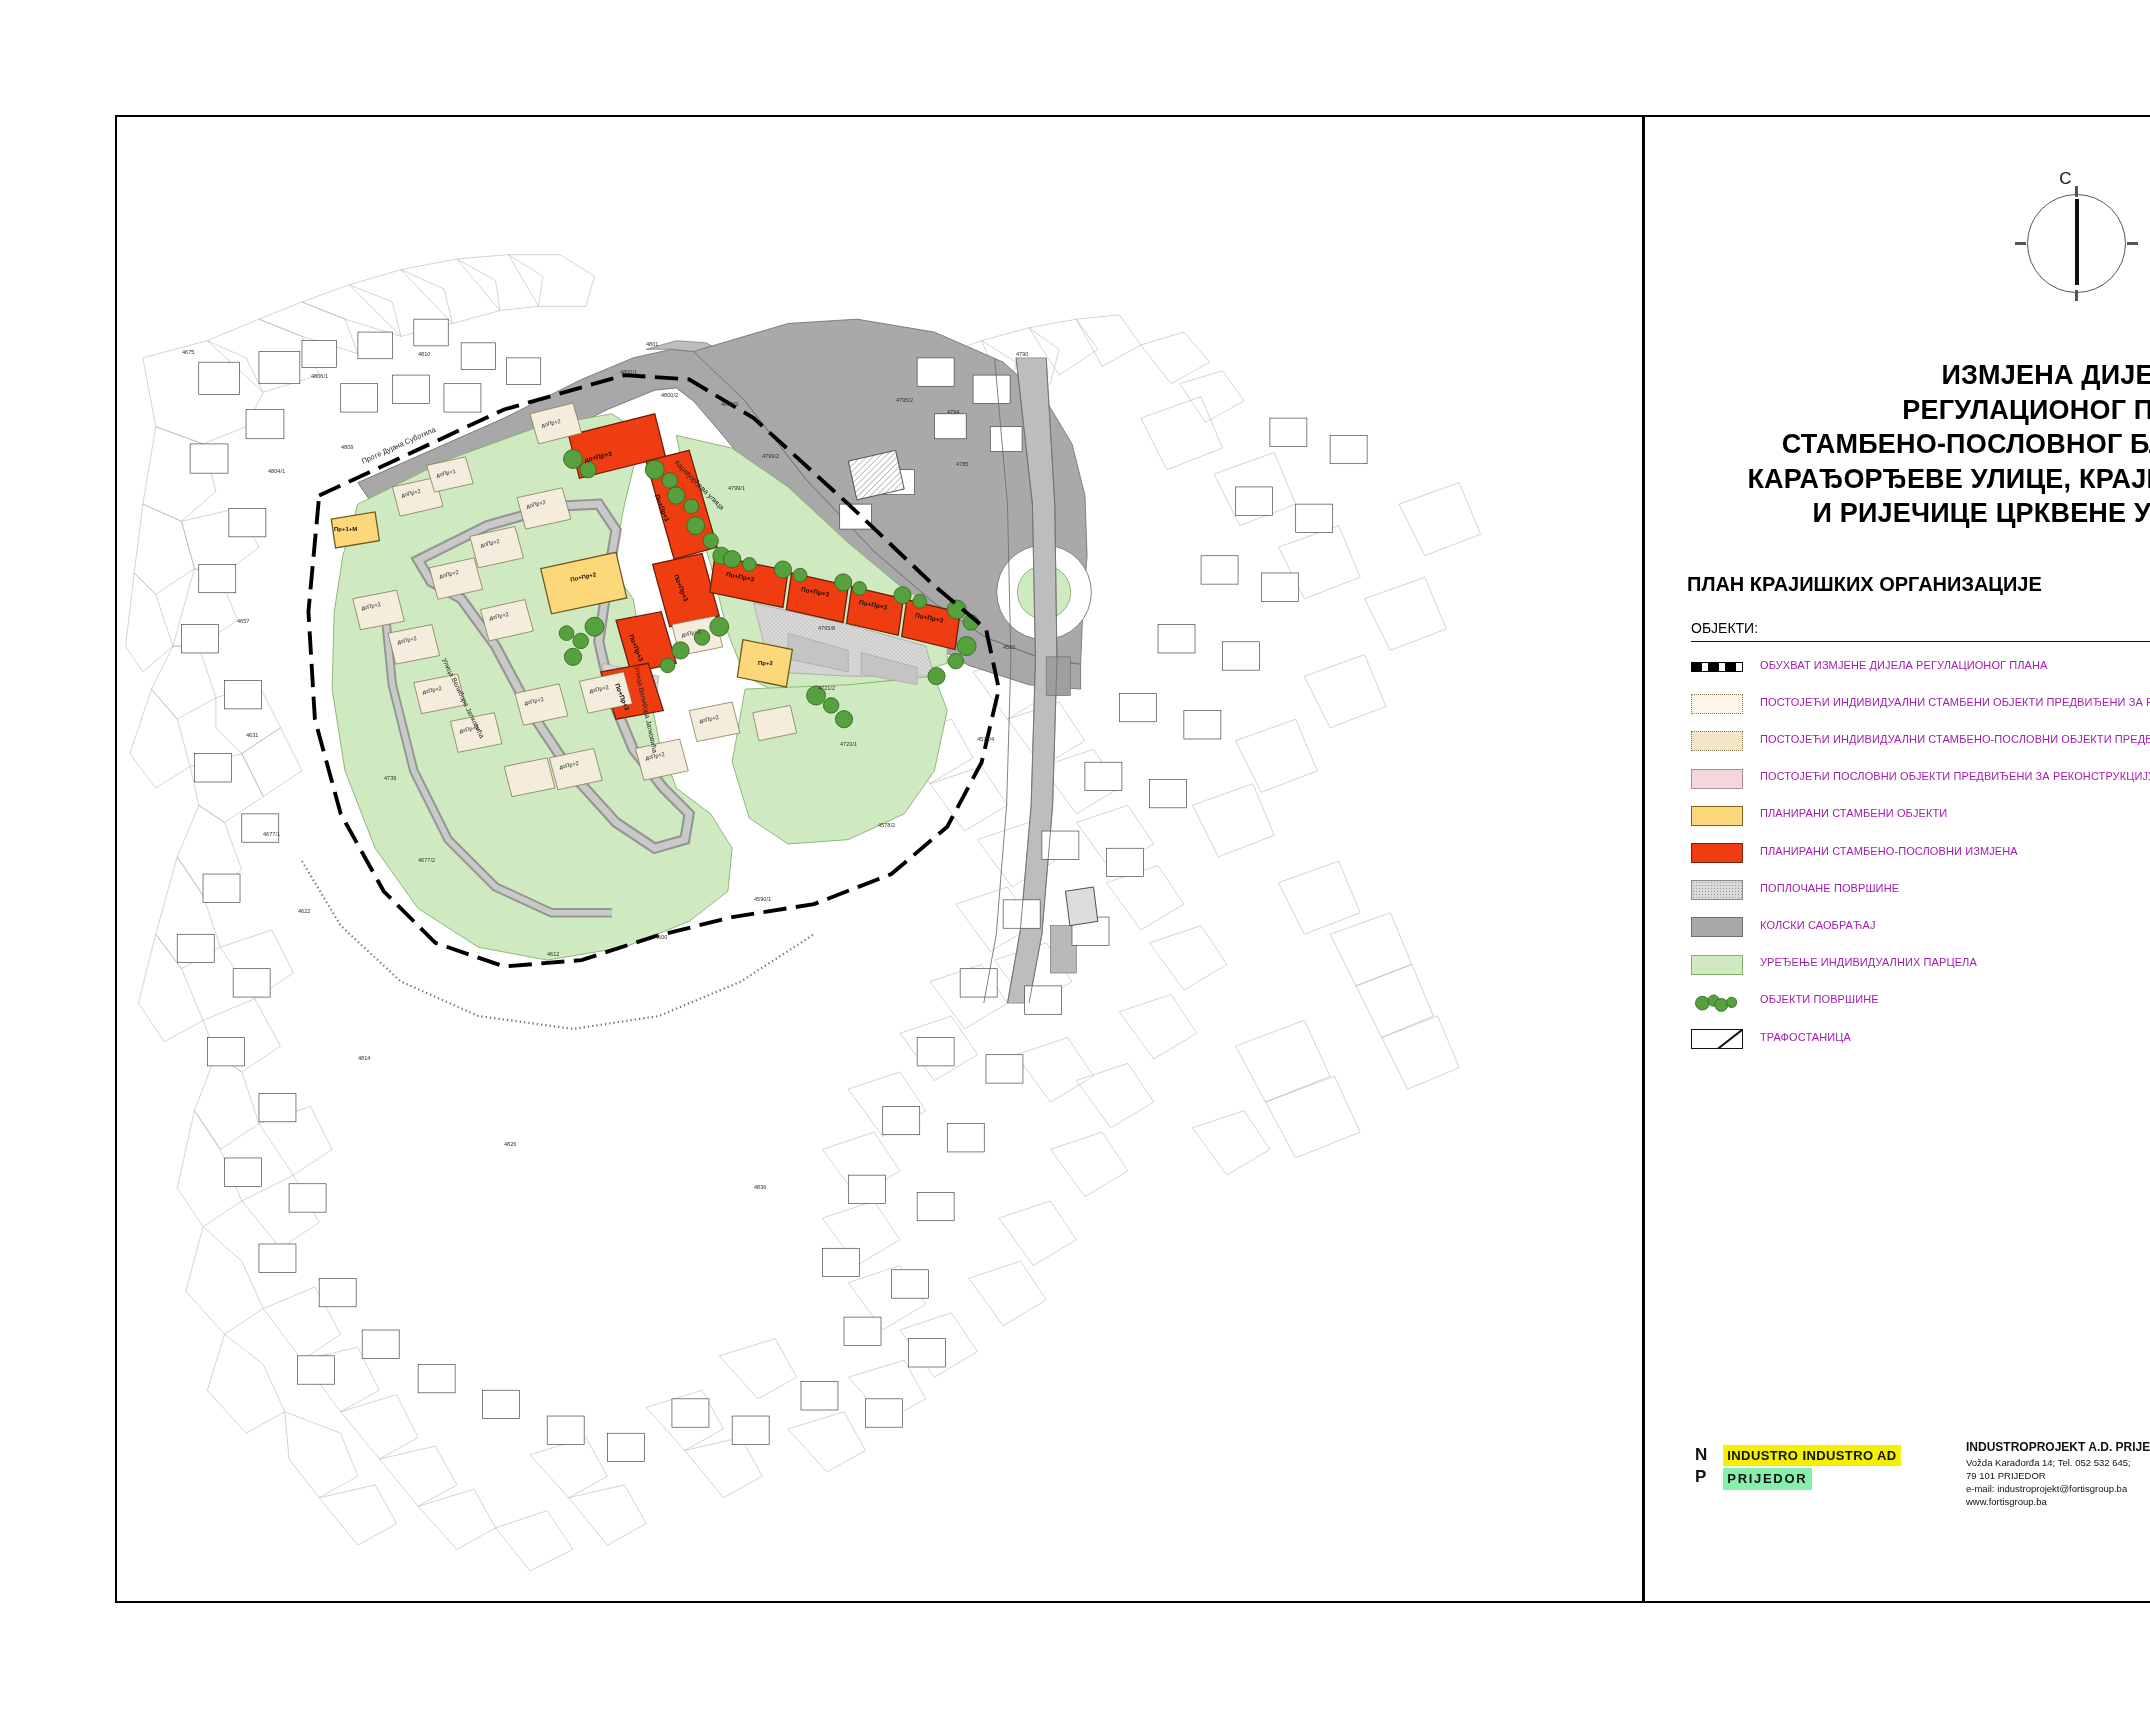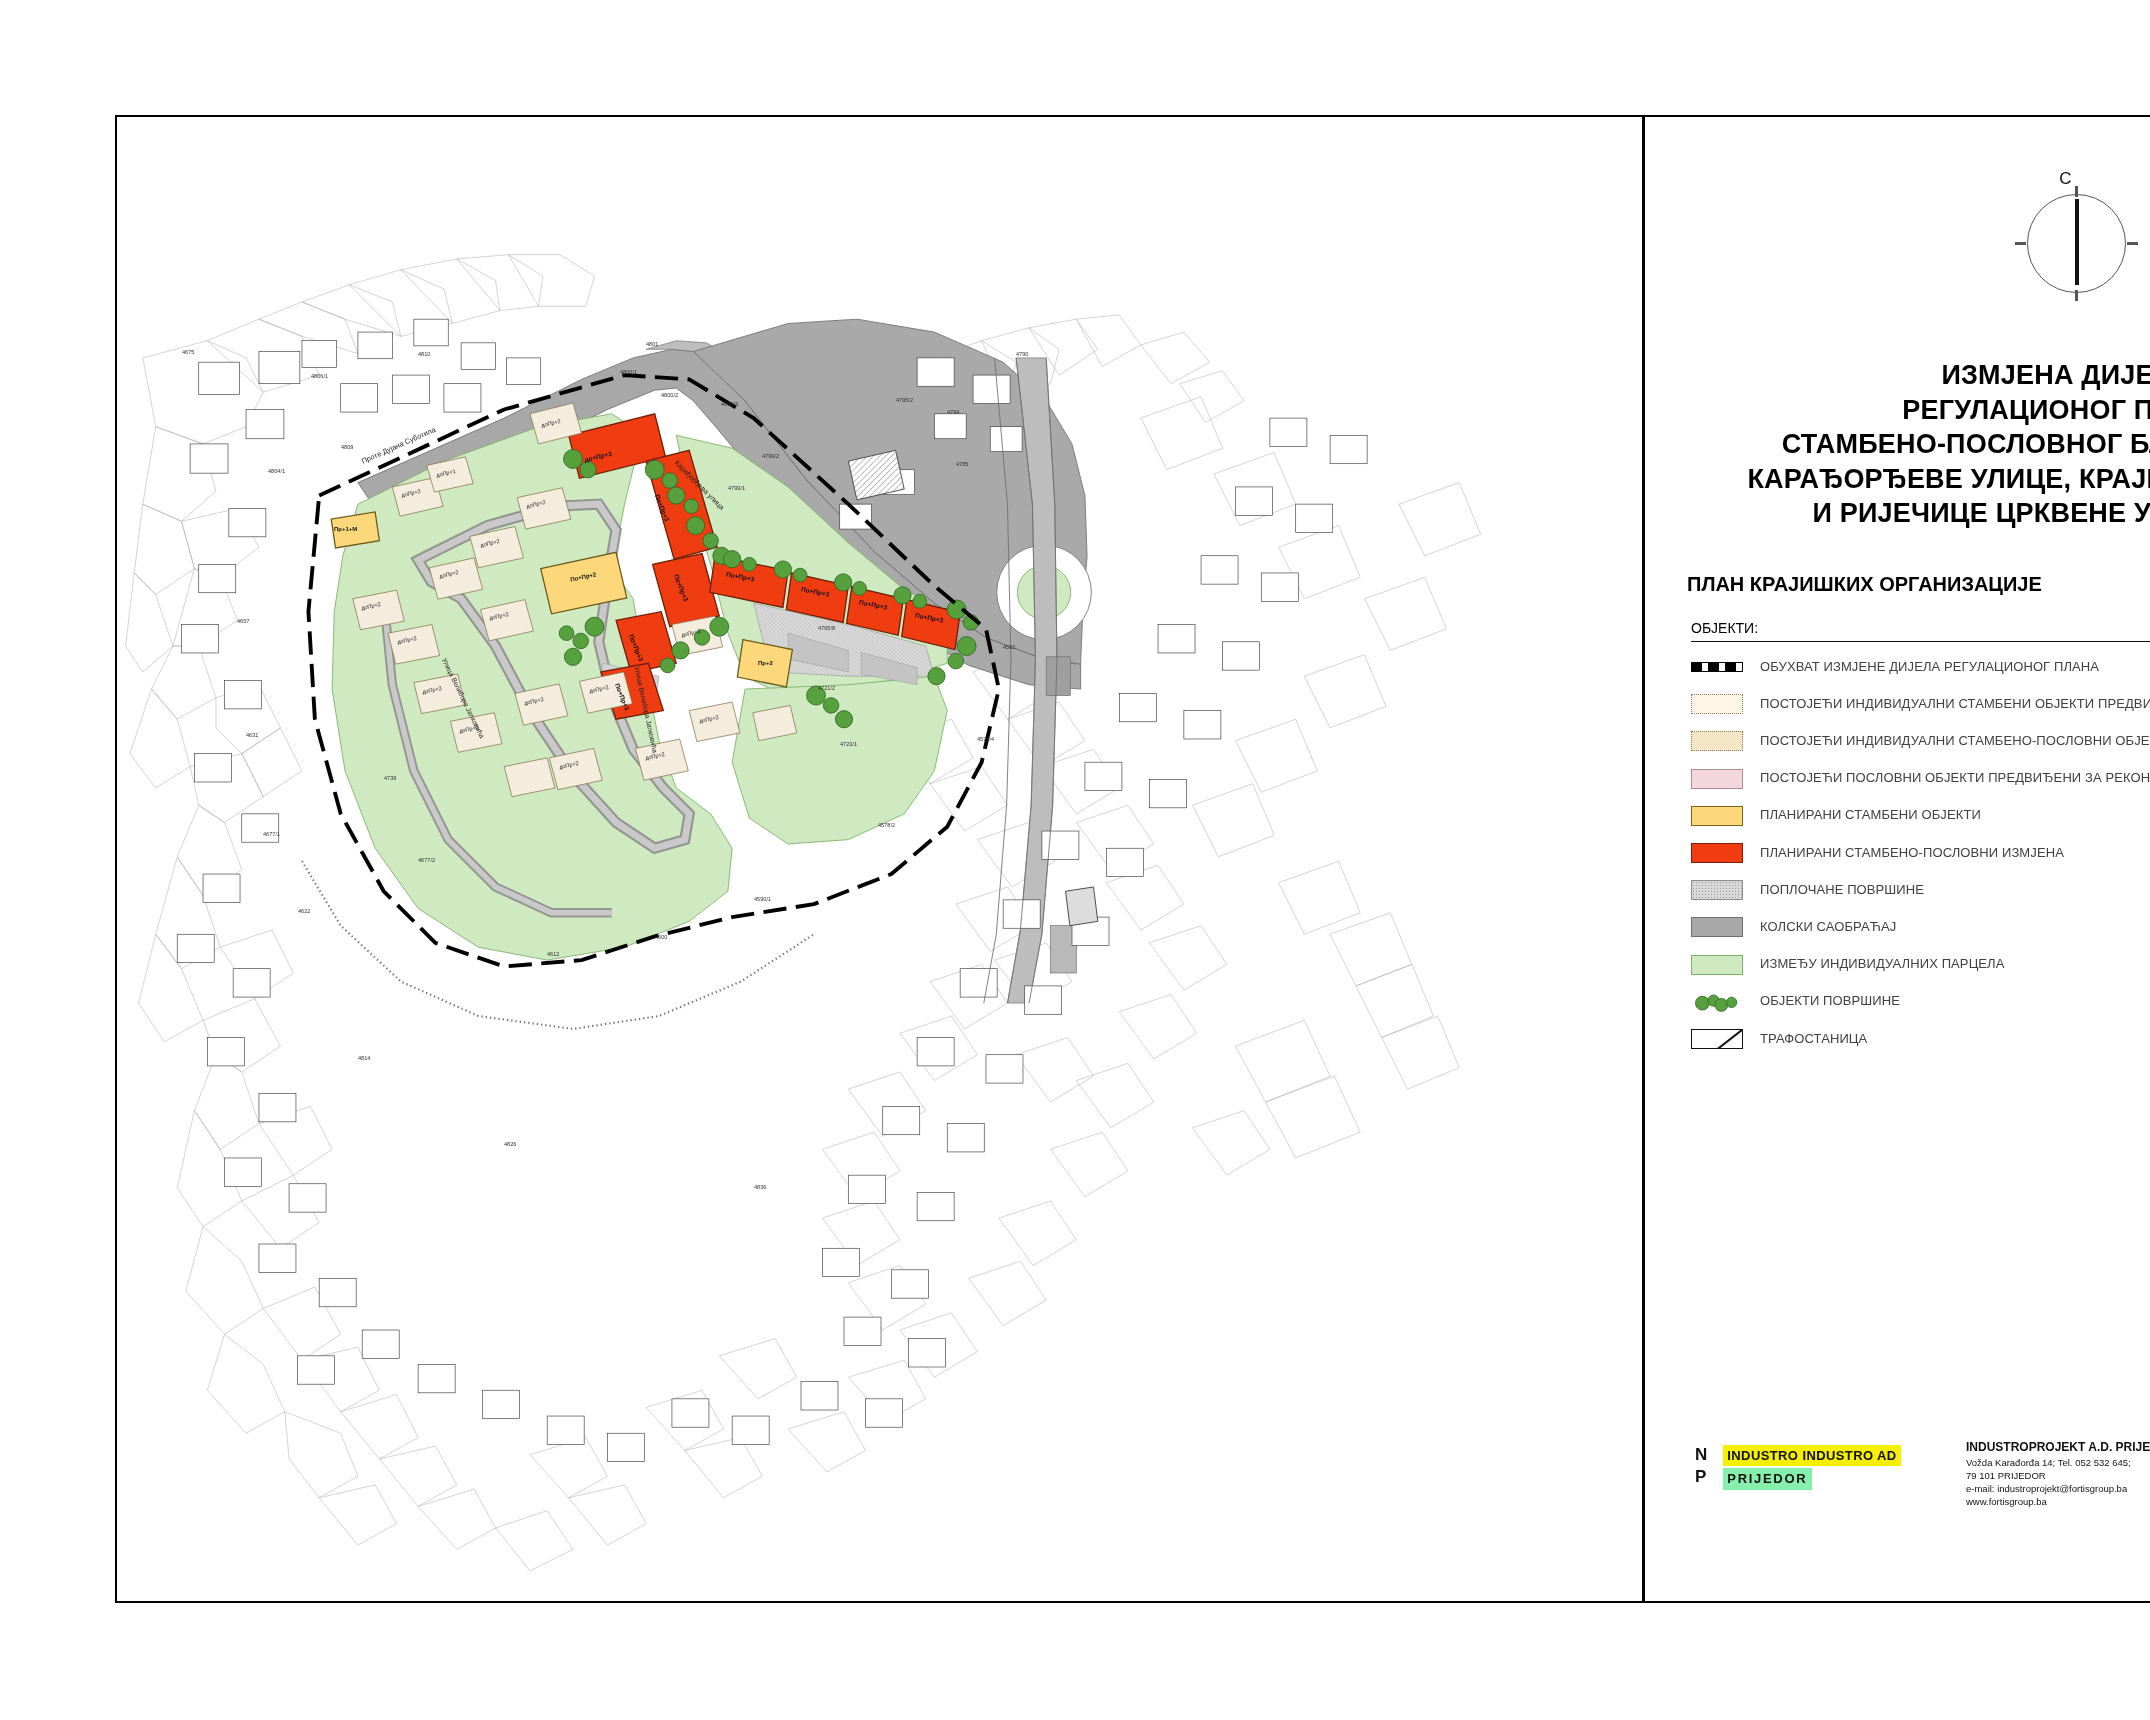--- a/index.html
+++ b/index.html
@@ -25,21 +25,21 @@
 
   .title{position:absolute;left:34px;top:241px;width:770px;text-align:center;font-weight:bold;font-size:27px;line-height:1.28;color:#000;letter-spacing:0.2px;}
   .subtitle{position:absolute;left:39px;top:456px;font-weight:bold;font-size:20px;color:#000;}
 
   .legend-title{position:absolute;left:43px;top:503px;font-size:14px;color:#000;}
   .legend-rule{position:absolute;left:43px;top:524px;width:731px;height:1.3px;background:#111;}
 
   .legend{position:absolute;left:43px;top:540px;width:770px;}
   .lrow{position:relative;display:flex;align-items:flex-start;margin-bottom:11.2px;min-height:26px;}
   .swatch{flex:0 0 auto;width:52px;height:20px;margin-right:17px;box-sizing:border-box;}
-  .ltext{font-size:13px;line-height:1.22;color:#404040;letter-spacing:0.1px;padding-top:1.7px;}
+  .ltext{font-size:11px;line-height:1.22;color:#a21caf;letter-spacing:0.1px;padding-top:1.7px;}
 
   .sw-border{background:repeating-linear-gradient(90deg,#000 0,#000 11.2px,#fff 11.2px,#fff 17px);height:9.5px;margin-top:5.2px;border-top:1.7px solid #000;border-bottom:1.7px solid #000;}
   .sw-dot1{background:#fdf6e6;border:0.9px dotted #8a7a52;}
   .sw-dot2{background:#f5e6c8;border:0.9px dotted #8a7a52;}
   .sw-pink{background:#f3d7dd;border:0.9px solid #b08b93;}
   .sw-yellow{background:#fcd87a;border:0.9px solid #7a6520;}
   .sw-red{background:#f03c11;border:0.9px solid #7a2008;}
   .sw-pave{background:#d9d9d9;border:0.9px solid #8c8c8c;background-image:radial-gradient(#9a9a9a 0.6px,transparent 0.7px);background-size:3px 3px;}
   .sw-gray{background:#a8a8a8;border:0.9px solid #6d6d6d;}
   .sw-green{background:#cfeac0;border:0.9px solid #7fae6a;}
@@ -534,21 +534,21 @@
           <div class="ltext">ПОПЛОЧАНЕ ПОВРШИНЕ</div>
         </div>
 
         <div class="lrow">
           <div class="swatch sw-gray"></div>
           <div class="ltext">КОЛСКИ САОБРАЋАЈ</div>
         </div>
 
         <div class="lrow">
           <div class="swatch sw-green"></div>
-          <div class="ltext">ИЗМЕЂУ ИНДИВИДУАЛНИХ ПАРЦЕЛА</div>
+          <div class="ltext">УРЕЂЕЊЕ ИНДИВИДУАЛНИХ ПАРЦЕЛА</div>
         </div>
 
         <div class="lrow">
           <div class="swatch sw-trees">
             <svg width="52" height="21.5" viewBox="0 0 120 50">
               <circle cx="26" cy="26" r="16" fill="#56a03e" stroke="#2f6a22" stroke-width="2"></circle>
               <circle cx="52" cy="20" r="13" fill="#56a03e" stroke="#2f6a22" stroke-width="2"></circle>
               <circle cx="70" cy="30" r="15" fill="#56a03e" stroke="#2f6a22" stroke-width="2"></circle>
               <circle cx="94" cy="24" r="12" fill="#56a03e" stroke="#2f6a22" stroke-width="2"></circle>
             </svg>

